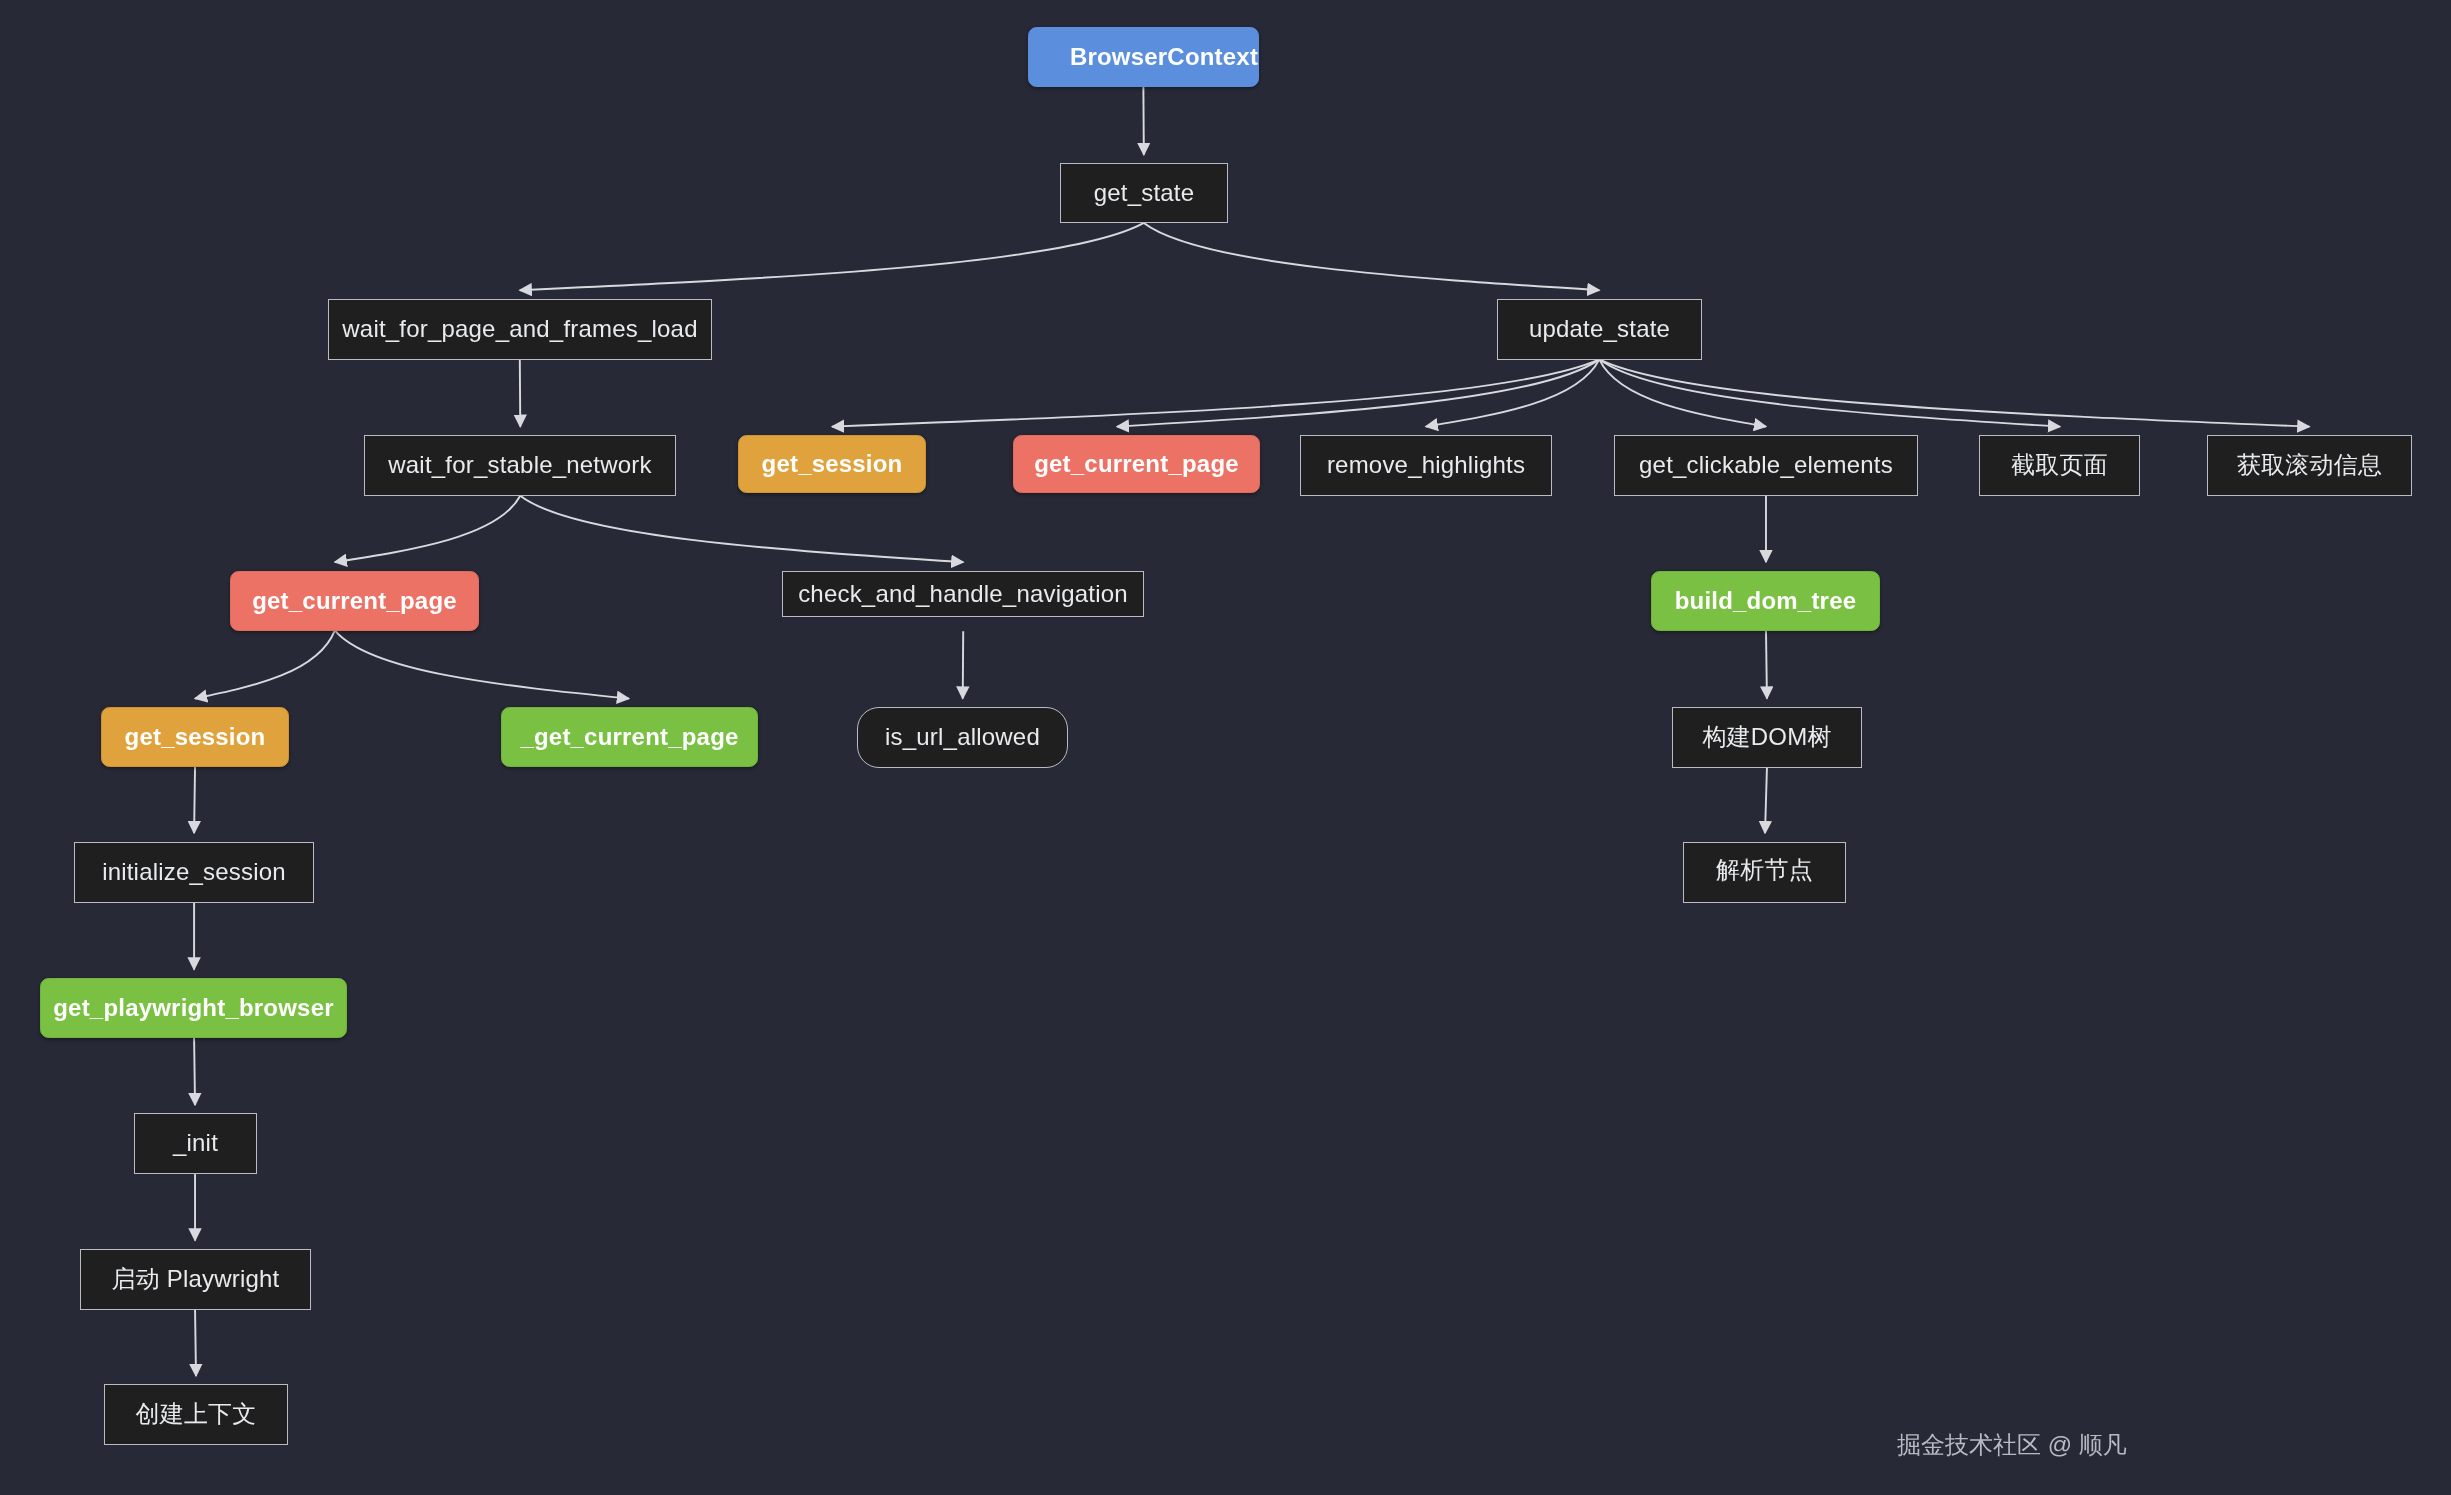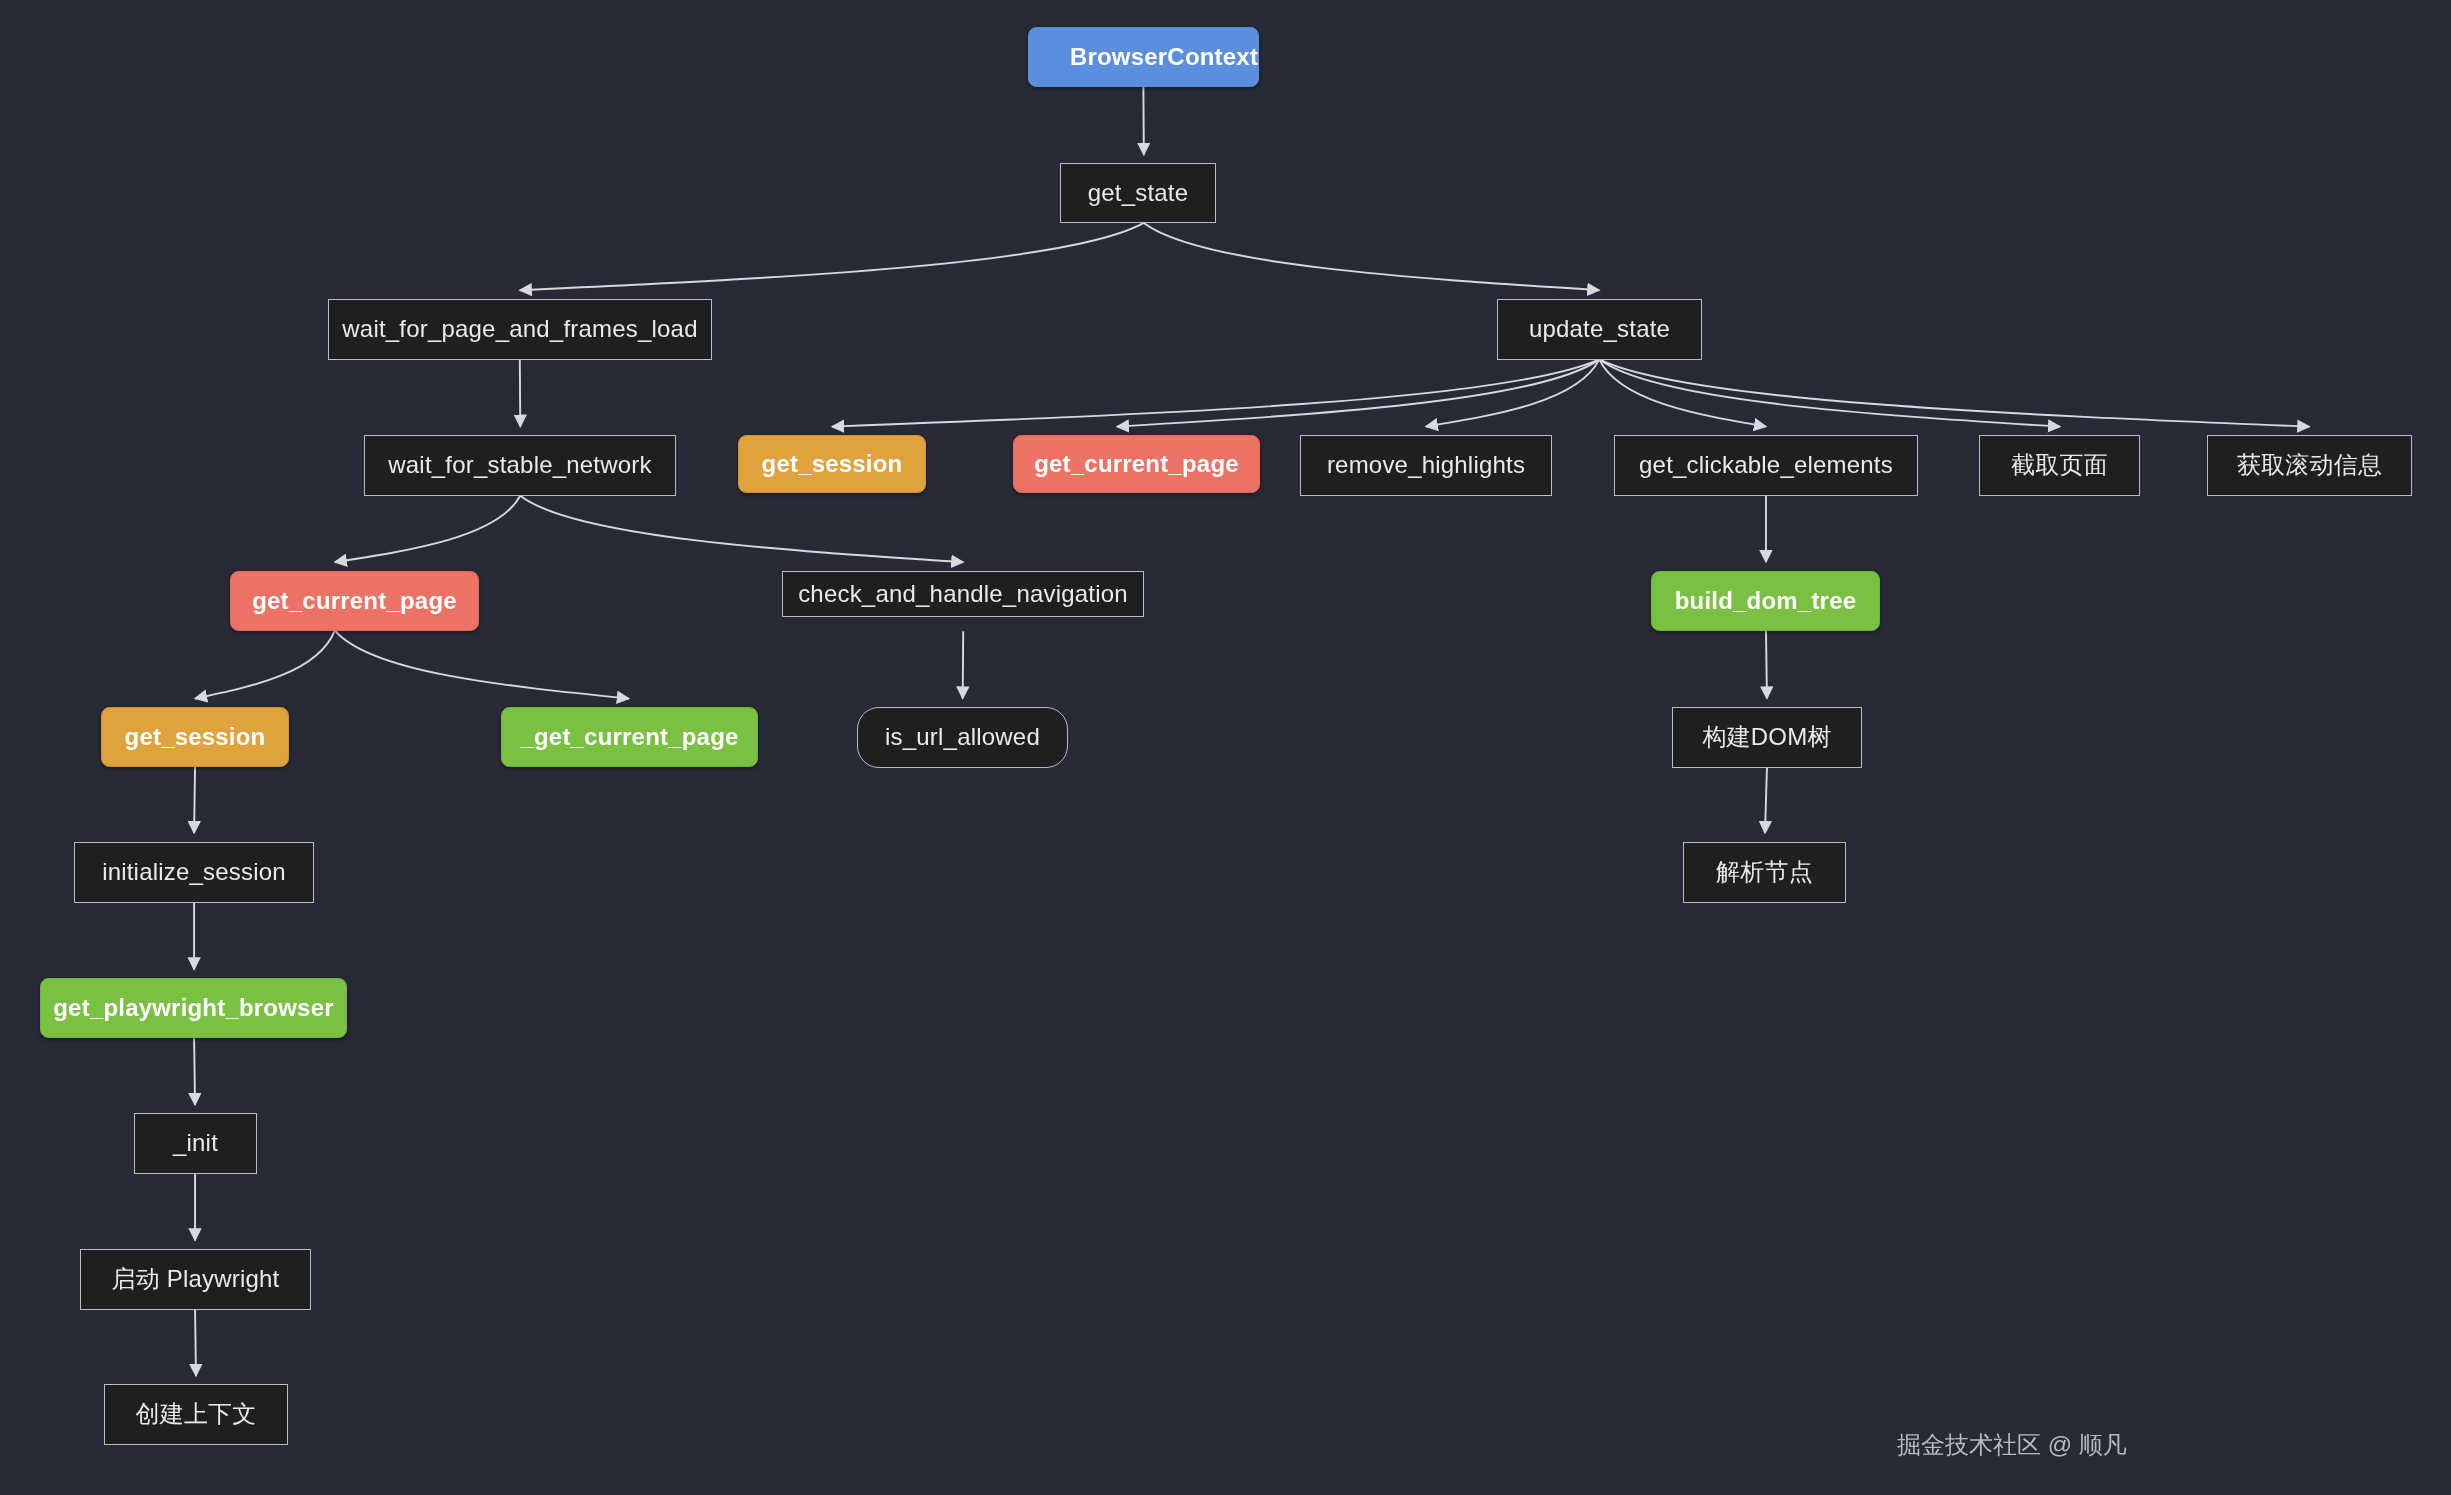--- a/index.html
+++ b/index.html
@@ -88,21 +88,21 @@
       <path d="M 1839 799 L 1837 867" fill="none" stroke="#d7d9de" stroke-width="2" marker-end="url(#arrow)"></path>
       <path d="M 202 939 L 202 1009" fill="none" stroke="#d7d9de" stroke-width="2" marker-end="url(#arrow)"></path>
       <path d="M 202 1080 L 203 1150" fill="none" stroke="#d7d9de" stroke-width="2" marker-end="url(#arrow)"></path>
       <path d="M 203 1222 L 203 1291" fill="none" stroke="#d7d9de" stroke-width="2" marker-end="url(#arrow)"></path>
       <path d="M 203 1363 L 204 1432" fill="none" stroke="#d7d9de" stroke-width="2" marker-end="url(#arrow)"></path>
     </svg>
   <div id="node-layer">
       <div class="node accent blue" style="left: 1028px; top: 27px; width: 231px; height: 60px;">
         <span>BrowserContext</span>
       </div>
-      <div class="node plain" style="left: 1060px; top: 163px; width: 156px; height: 60px;">
+      <div class="node plain" style="left: 1060px; top: 163px; width: 168px; height: 60px;">
         <span>get_state</span>
       </div>
       <div class="node plain" style="left: 328px; top: 299px; width: 384px; height: 61px;">
         <span>wait_for_page_and_frames_load</span>
       </div>
       <div class="node plain" style="left: 1497px; top: 299px; width: 205px; height: 61px;">
         <span>update_state</span>
       </div>
       <div class="node plain" style="left: 364px; top: 435px; width: 312px; height: 61px;">
         <span>wait_for_stable_network</span>
@@ -142,21 +142,21 @@
       </div>
       <div class="node plain" style="left: 857px; top: 707px; width: 211px; height: 61px; border-radius: 22px;">
         <span>is_url_allowed</span>
       </div>
       <div class="node plain" style="left: 1672px; top: 707px; width: 190px; height: 61px;">
         <span>构建DOM树</span>
       </div>
       <div class="node plain" style="left: 74px; top: 842px; width: 240px; height: 61px;">
         <span>initialize_session</span>
       </div>
-      <div class="node plain" style="left: 1683px; top: 842px; width: 163px; height: 61px;">
+      <div class="node plain" style="left: 1683px; top: 842px; width: 163px; height: 61px; font-family: Liberation Mono, monospace;">
         <span>解析节点</span>
       </div>
       <div class="node accent green" style="left: 40px; top: 978px; width: 307px; height: 60px;">
         <span>get_playwright_browser</span>
       </div>
       <div class="node plain" style="left: 134px; top: 1113px; width: 123px; height: 61px;">
         <span>_init</span>
       </div>
       <div class="node plain" style="left: 80px; top: 1249px; width: 231px; height: 61px;">
         <span>启动 Playwright</span>

